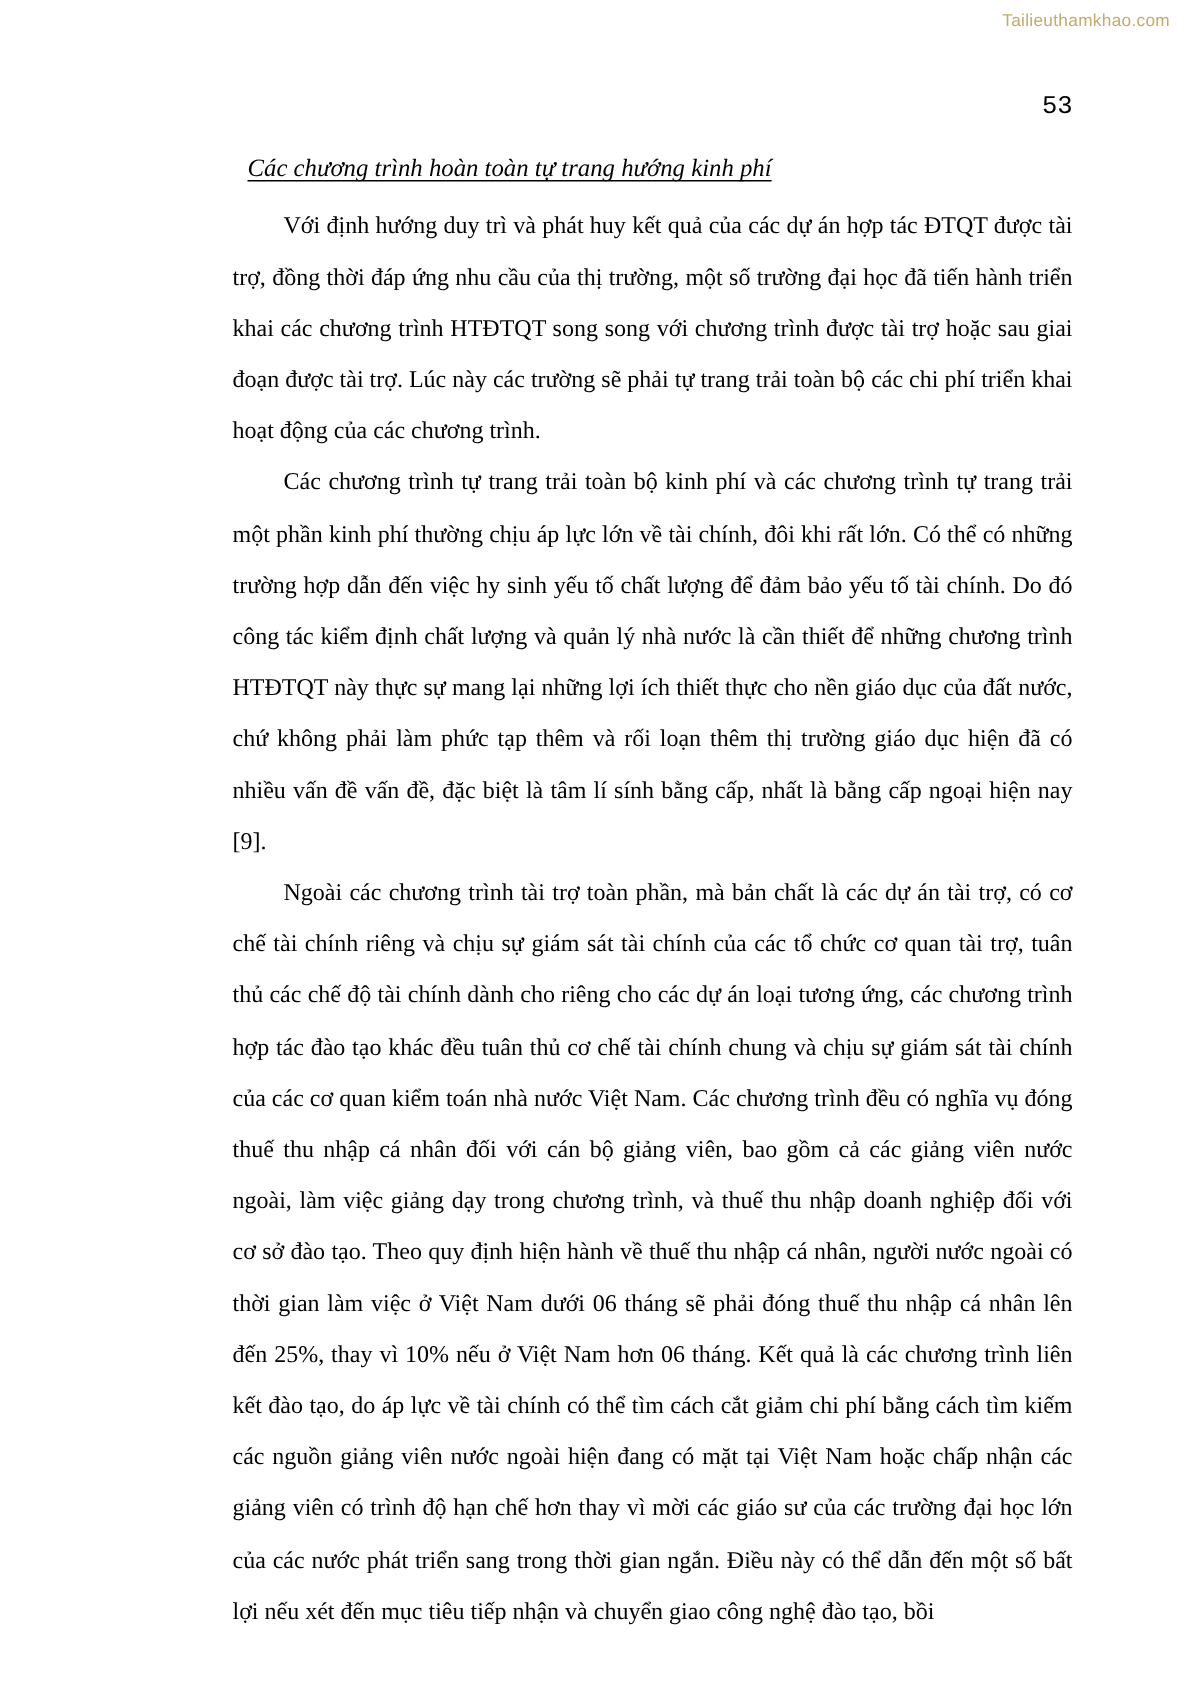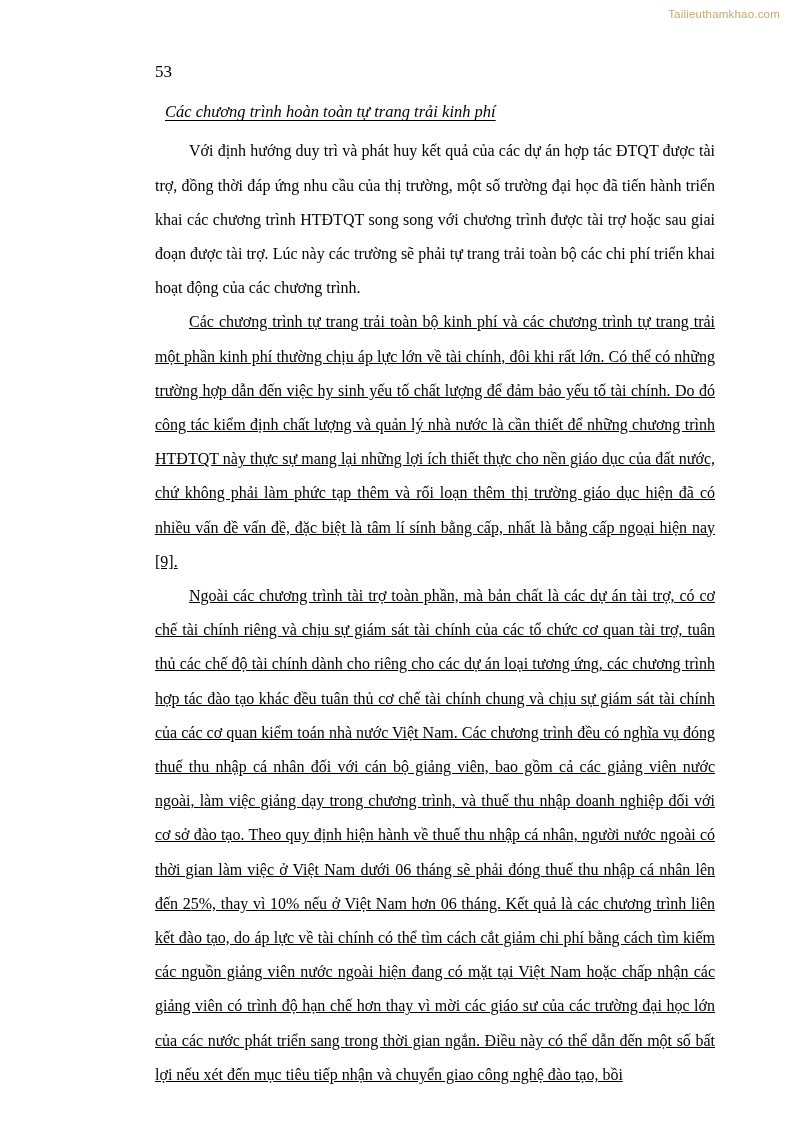--- a/index.html
+++ b/index.html
@@ -35,24 +35,25 @@
   }
 
   .content {
     position: absolute;
     left: 155px;
     top: 62px;
     width: 560px;
   }
 
   .page-number {
-    text-align: left;
+    text-align: right;
     font-size: 17px;
     line-height: 1.2;
     margin-bottom: 20px;
+    font-family: Liberation Mono, monospace;
   }
 
   .section-heading {
     font-style: italic;
     font-size: 16.5px;
     text-decoration: underline;
     text-underline-offset: 2.5px;
     margin: 0 0 12px 10px;
     white-space: nowrap;
   }
@@ -62,35 +63,34 @@
     font-size: 16px;
     line-height: 34.2px;
     text-align: justify;
     text-justify: inter-word;
     text-indent: 34px;
     hyphens: none;
   }
 
   p.body-par + p.body-par {
     margin-top: 0px;
-    text-decoration: underline;
   }
 </style>
 </head>
 <body>
 
 <div class="page">
 
   <div class="watermark">Tailieuthamkhao.com</div>
 
   <div class="content">
 
     <div class="page-number">53</div>
 
-    <div class="section-heading">Các chương trình hoàn toàn tự trang trải kinh phí</div>
+    <div class="section-heading">Các chương trình hoàn toàn tự trang hướng kinh phí</div>
 
     <p class="body-par">Với định hướng duy trì và phát huy kết quả của các dự án hợp tác ĐTQT được tài trợ, đồng thời đáp ứng nhu cầu của thị trường, một số trường đại học đã tiến hành triển khai các chương trình HTĐTQT song song với chương trình được tài trợ hoặc sau giai đoạn được tài trợ. Lúc này các trường sẽ phải tự trang trải toàn bộ các chi phí triển khai hoạt động của các chương trình.</p>
 
     <p class="body-par">Các chương trình tự trang trải toàn bộ kinh phí và các chương trình tự trang trải một phần kinh phí thường chịu áp lực lớn về tài chính, đôi khi rất lớn. Có thể có những trường hợp dẫn đến việc hy sinh yếu tố chất lượng để đảm bảo yếu tố tài chính. Do đó công tác kiểm định chất lượng và quản lý nhà nước là cần thiết để những chương trình HTĐTQT này thực sự mang lại những lợi ích thiết thực cho nền giáo dục của đất nước, chứ không phải làm phức tạp thêm và rối loạn thêm thị trường giáo dục hiện đã có nhiều vấn đề vấn đề, đặc biệt là tâm lí sính bằng cấp, nhất là bằng cấp ngoại hiện nay [9].</p>
 
     <p class="body-par">Ngoài các chương trình tài trợ toàn phần, mà bản chất là các dự án tài trợ, có cơ chế tài chính riêng và chịu sự giám sát tài chính của các tổ chức cơ quan tài trợ, tuân thủ các chế độ tài chính dành cho riêng cho các dự án loại tương ứng, các chương trình hợp tác đào tạo khác đều tuân thủ cơ chế tài chính chung và chịu sự giám sát tài chính của các cơ quan kiểm toán nhà nước Việt Nam. Các chương trình đều có nghĩa vụ đóng thuế thu nhập cá nhân đối với cán bộ giảng viên, bao gồm cả các giảng viên nước ngoài, làm việc giảng dạy trong chương trình, và thuế thu nhập doanh nghiệp đối với cơ sở đào tạo. Theo quy định hiện hành về thuế thu nhập cá nhân, người nước ngoài có thời gian làm việc ở Việt Nam dưới 06 tháng sẽ phải đóng thuế thu nhập cá nhân lên đến 25%, thay vì 10% nếu ở Việt Nam hơn 06 tháng. Kết quả là các chương trình liên kết đào tạo, do áp lực về tài chính có thể tìm cách cắt giảm chi phí bằng cách tìm kiếm các nguồn giảng viên nước ngoài hiện đang có mặt tại Việt Nam hoặc chấp nhận các giảng viên có trình độ hạn chế hơn thay vì mời các giáo sư của các trường đại học lớn của các nước phát triển sang trong thời gian ngắn. Điều này có thể dẫn đến một số bất lợi nếu xét đến mục tiêu tiếp nhận và chuyển giao công nghệ đào tạo, bồi</p>
 
   </div>
 </div>
 

